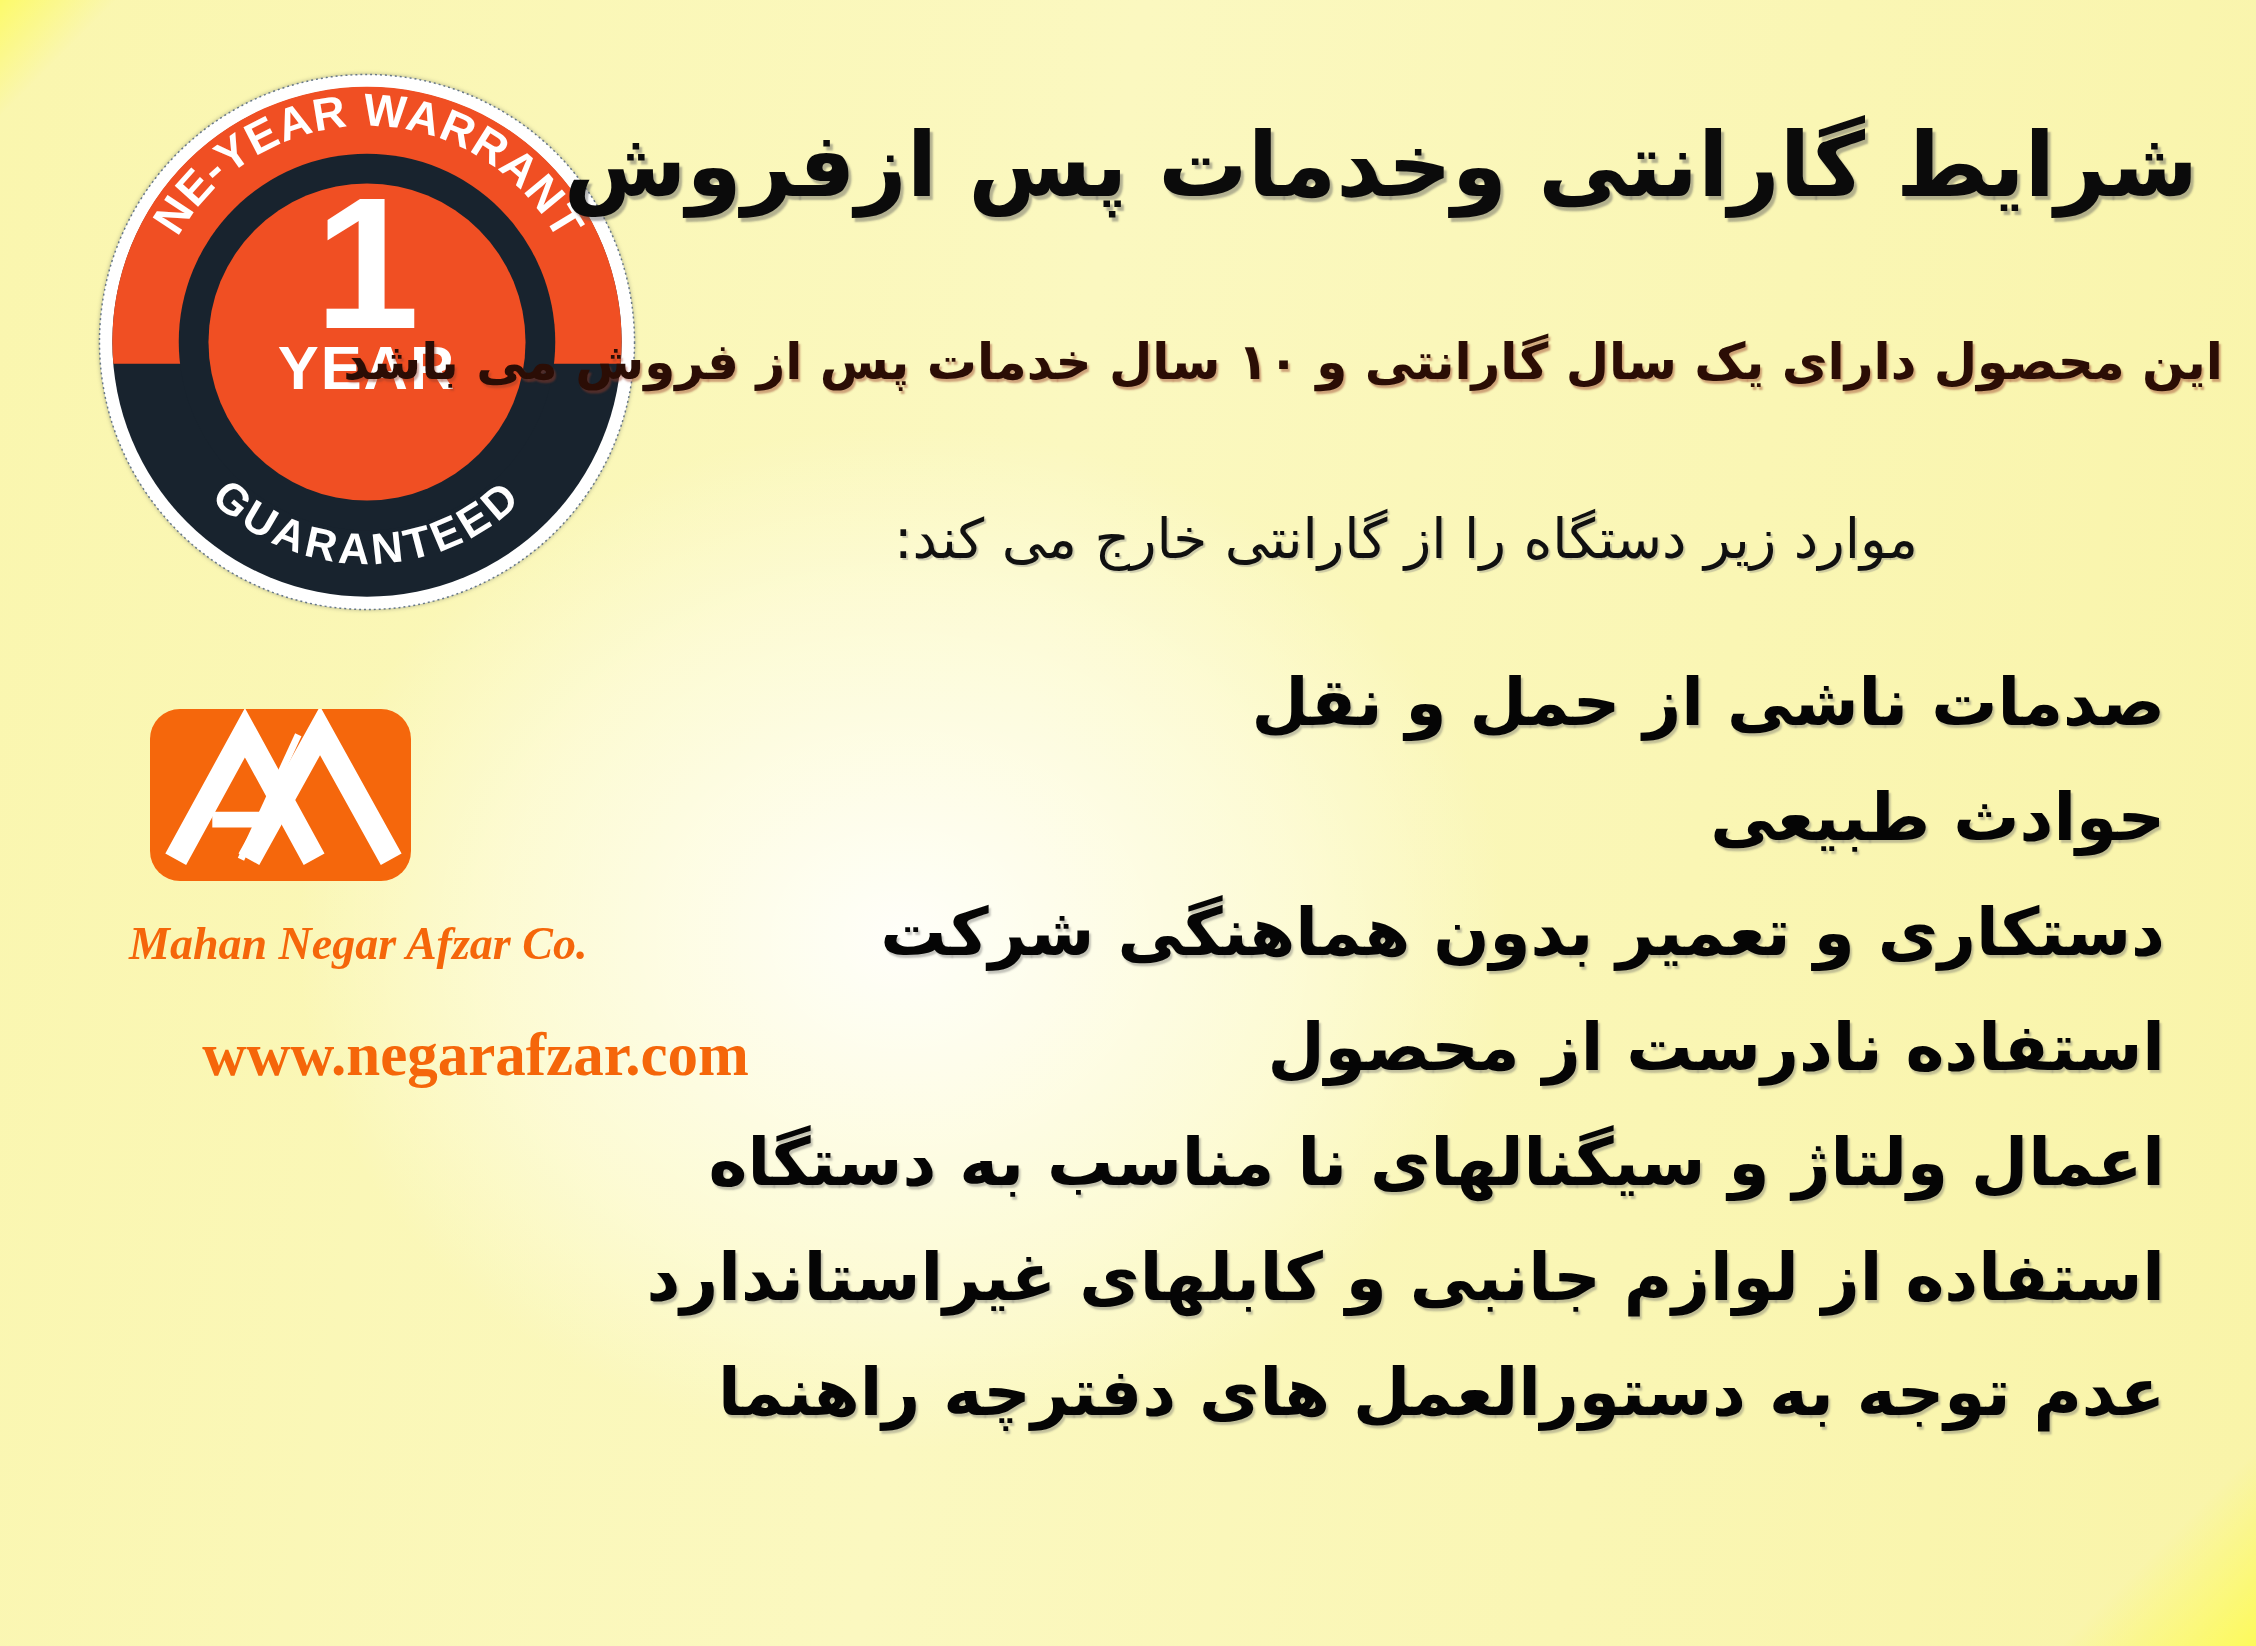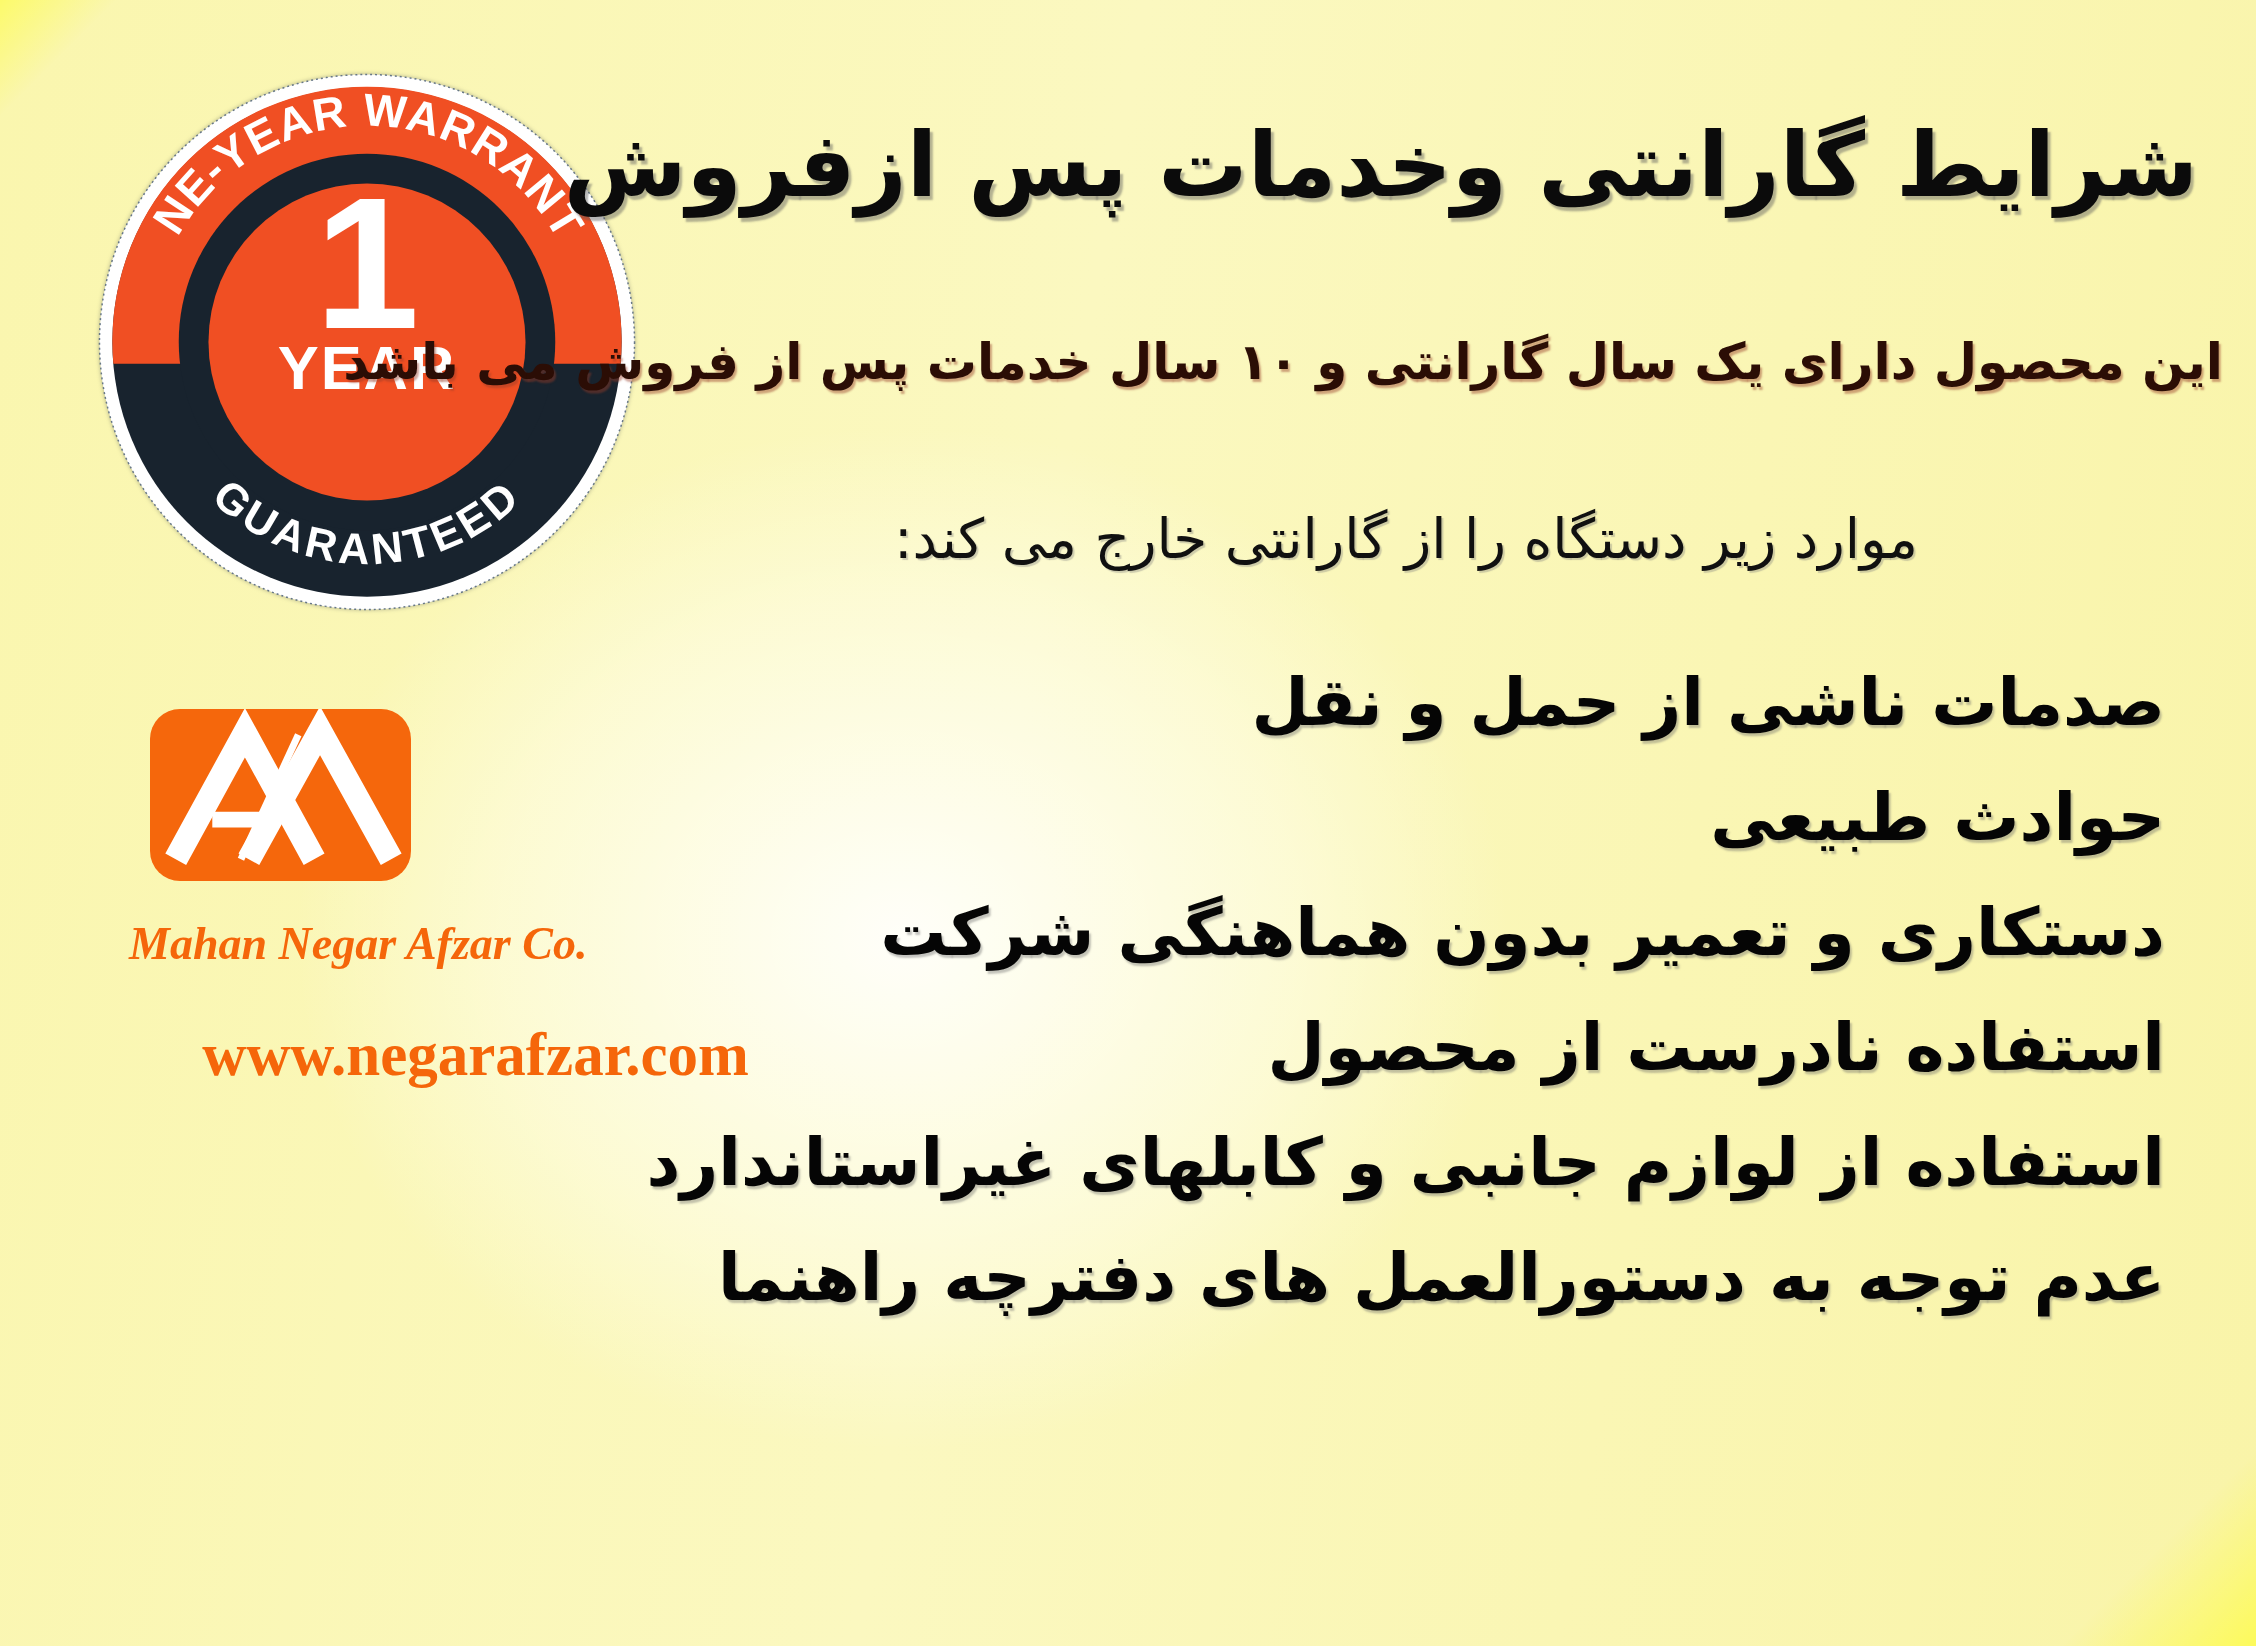--- a/index.html
+++ b/index.html
@@ -122,20 +122,21 @@
 
   <div class="title">شرایط گارانتی وخدمات پس ازفروش</div>
   <div class="subtitle">این محصول دارای یک سال گارانتی و ۱۰ سال خدمات پس از فروش می باشد</div>
   <div class="intro">موارد زیر دستگاه را از گارانتی خارج می کند:</div>
 
   <div class="exclusions">
     <div class="item">صدمات ناشی از حمل و نقل</div>
     <div class="item">حوادث طبیعی</div>
     <div class="item">دستکاری و تعمیر بدون هماهنگی شرکت</div>
     <div class="item">استفاده نادرست از محصول</div>
+    <div class="item">اعمال ولتاژ و سیگنالهای نا مناسب به دستگاه</div>
     <div class="item">استفاده از لوازم جانبی و کابلهای غیراستاندارد</div>
     <div class="item">عدم توجه به دستورالعمل های دفترچه راهنما</div>
   </div>
 
   <div class="logo">
     <svg viewBox="0 0 264 174">
       <path d="M26 152 L96 24 L166 152" fill="none" stroke="#ffffff" stroke-width="24" stroke-linecap="butt" stroke-linejoin="miter"></path>
       <line x1="63" y1="112" x2="130" y2="112" stroke="#ffffff" stroke-width="16"></line>
       <line x1="150" y1="26" x2="92" y2="152" stroke="#ffffff" stroke-width="7"></line>
       <path d="M100 152 L172 22 L244 152" fill="none" stroke="#ffffff" stroke-width="24" stroke-linecap="butt" stroke-linejoin="miter"></path>

